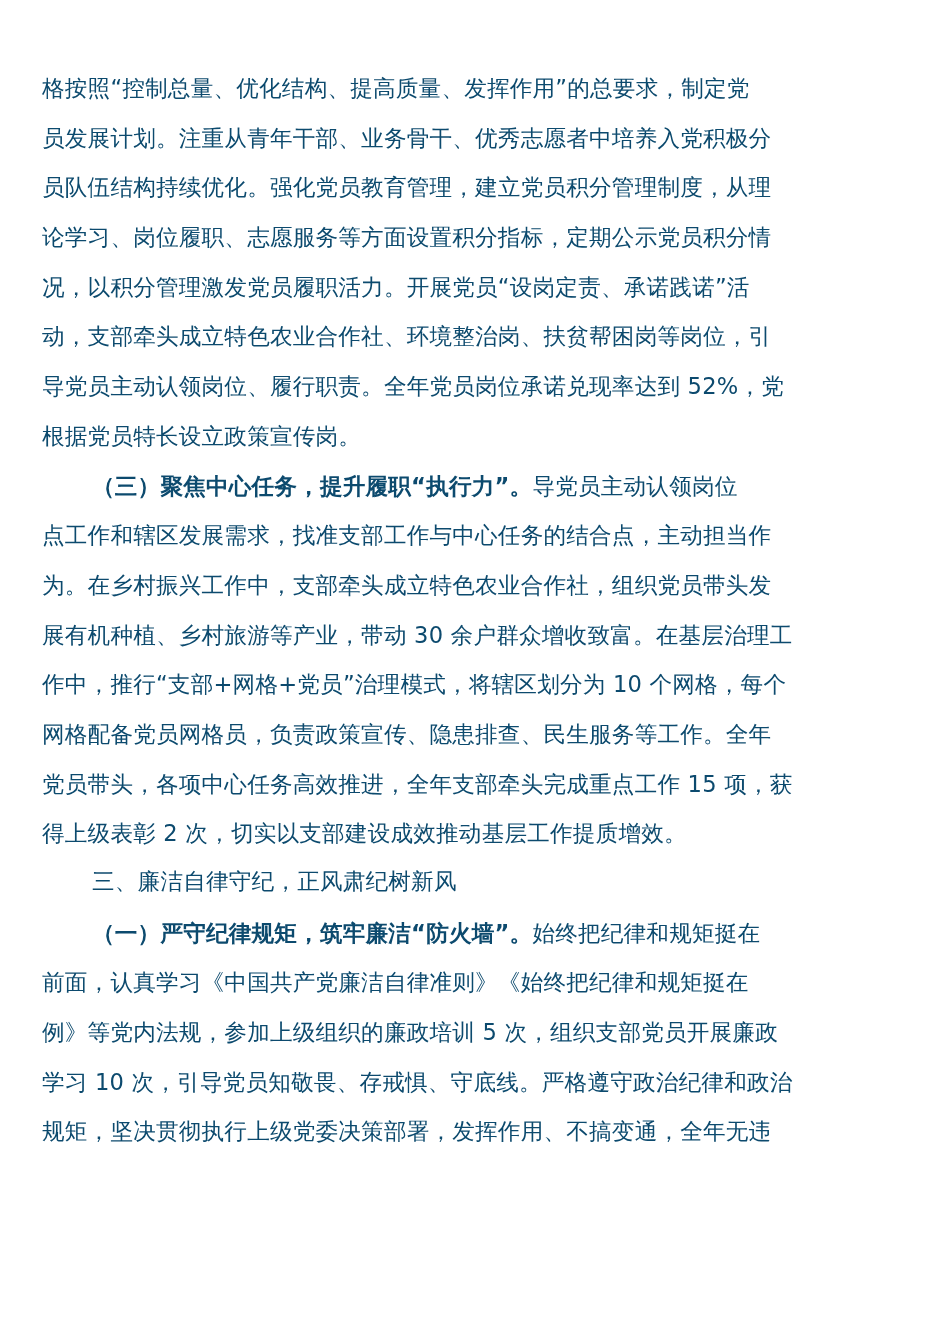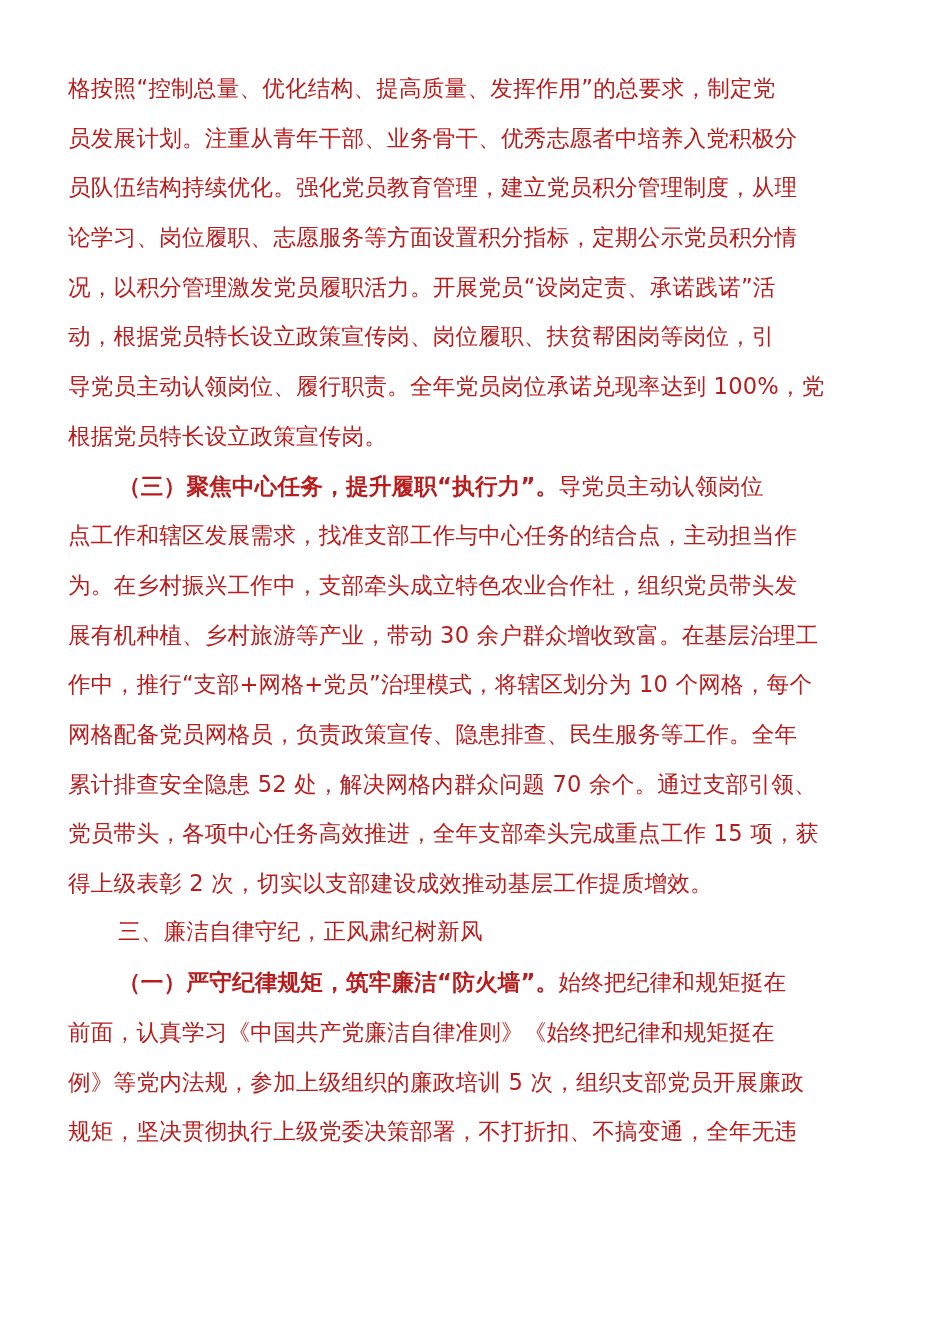--- a/index.html
+++ b/index.html
@@ -1,25 +1,25 @@
 <!DOCTYPE html>
 <html><head>
 <meta charset="utf-8">
 <style>
   html, body { margin: 0; padding: 0; background: #ffffff; }
   body { width: 950px; height: 1344px; position: relative; overflow: hidden; }
   .page {
     position: absolute;
-    left: 68px;
+    left: 42px;
     top: 64px;
     width: 830px;
     font-family: "DejaVu Sans", "Liberation Sans", sans-serif;
     font-size: 22.6px;
     line-height: 49.7px;
-    color: #b91c1c;
+    color: #0c4a6e;
   }
   .line {
     display: block;
     height: 49.7px;
     white-space: nowrap;
     letter-spacing: 0.2px;
   }
   .indent { padding-left: 50px; }
   .indent2 { padding-left: 50px; font-family: Liberation Mono, monospace; }
   .bold { font-weight: bold; }
@@ -27,38 +27,38 @@
 </head>
 <body>
 
 <div class="page">
   <div>
     <span class="line">格按照“控制总量、优化结构、提高质量、发挥作用”的总要求，制定党</span>
     <span class="line">员发展计划。注重从青年干部、业务骨干、优秀志愿者中培养入党积极分</span>
     <span class="line">员队伍结构持续优化。强化党员教育管理，建立党员积分管理制度，从理</span>
     <span class="line">论学习、岗位履职、志愿服务等方面设置积分指标，定期公示党员积分情</span>
     <span class="line">况，以积分管理激发党员履职活力。开展党员“设岗定责、承诺践诺”活</span>
-    <span class="line">动，根据党员特长设立政策宣传岗、岗位履职、扶贫帮困岗等岗位，引</span>
-    <span class="line">导党员主动认领岗位、履行职责。全年党员岗位承诺兑现率达到 100%，党</span>
+    <span class="line">动，支部牵头成立特色农业合作社、环境整治岗、扶贫帮困岗等岗位，引</span>
+    <span class="line">导党员主动认领岗位、履行职责。全年党员岗位承诺兑现率达到 52%，党</span>
     <span class="line">根据党员特长设立政策宣传岗。</span>
   </div>
 
   <div>
     <span class="line indent"><span class="bold">（三）聚焦中心任务，提升履职“执行力”。</span><span>导党员主动认领岗位</span></span>
     <span class="line">点工作和辖区发展需求，找准支部工作与中心任务的结合点，主动担当作</span>
     <span class="line">为。在乡村振兴工作中，支部牵头成立特色农业合作社，组织党员带头发</span>
     <span class="line">展有机种植、乡村旅游等产业，带动 30 余户群众增收致富。在基层治理工</span>
     <span class="line">作中，推行“支部+网格+党员”治理模式，将辖区划分为 10 个网格，每个</span>
     <span class="line">网格配备党员网格员，负责政策宣传、隐患排查、民生服务等工作。全年</span>
-    <span class="line">累计排查安全隐患 52 处，解决网格内群众问题 70 余个。通过支部引领、</span>
     <span class="line">党员带头，各项中心任务高效推进，全年支部牵头完成重点工作 15 项，获</span>
     <span class="line">得上级表彰 2 次，切实以支部建设成效推动基层工作提质增效。</span>
   </div>
 
   <span class="line indent2">三、廉洁自律守纪，正风肃纪树新风</span>
 
   <div>
     <span class="line indent"><span class="bold">（一）严守纪律规矩，筑牢廉洁“防火墙”。</span><span>始终把纪律和规矩挺在</span></span>
     <span class="line">前面，认真学习《中国共产党廉洁自律准则》《始终把纪律和规矩挺在</span>
     <span class="line">例》等党内法规，参加上级组织的廉政培训 5 次，组织支部党员开展廉政</span>
-    <span class="line">规矩，坚决贯彻执行上级党委决策部署，不打折扣、不搞变通，全年无违</span>
+    <span class="line">学习 10 次，引导党员知敬畏、存戒惧、守底线。严格遵守政治纪律和政治</span>
+    <span class="line">规矩，坚决贯彻执行上级党委决策部署，发挥作用、不搞变通，全年无违</span>
   </div>
 </div>
 
 </body></html>

